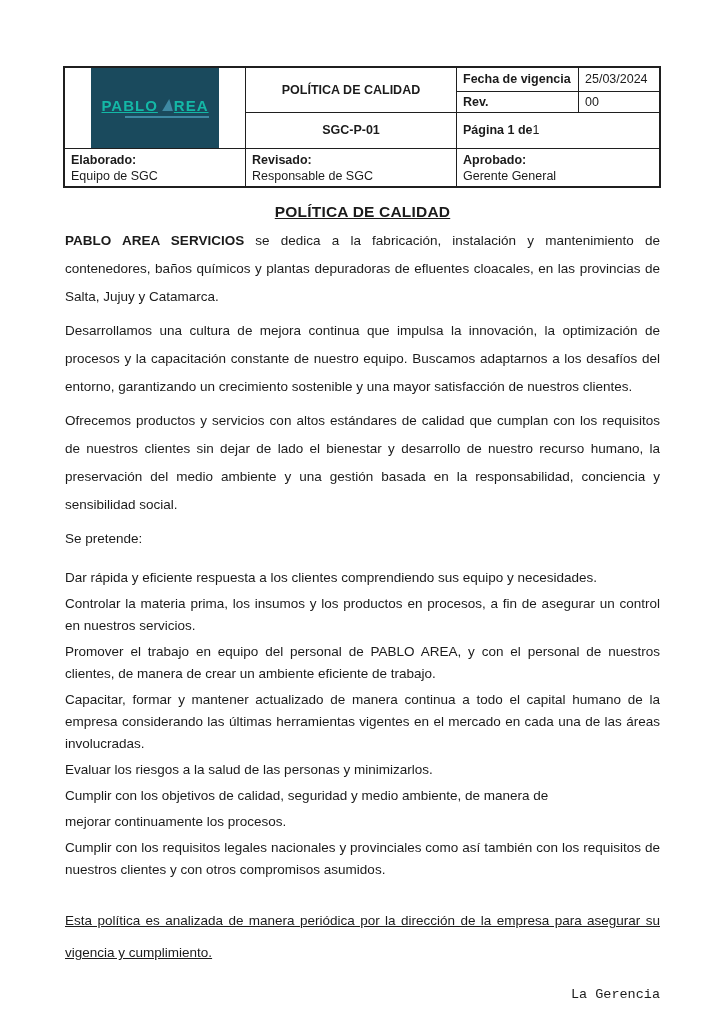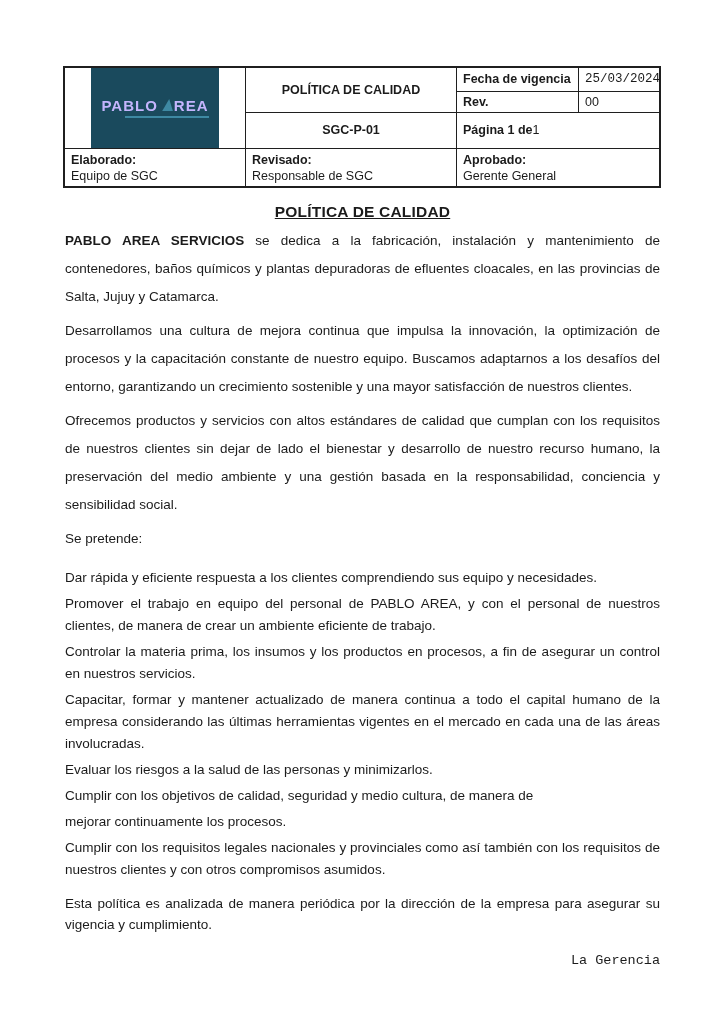--- a/index.html
+++ b/index.html
@@ -36,21 +36,21 @@
   }
   .cell.no-r { border-right: none; }
   .cell.no-b { border-bottom: none; }
   .bold { font-weight: bold; }
   .center { justify-content: center; text-align: center; }
 
   .cell-logo   { grid-area: 1 / 1 / 4 / 2; justify-content: center; padding: 0; }
   .cell-title  { grid-area: 1 / 2 / 3 / 3; }
   .cell-code   { grid-area: 3 / 2 / 4 / 3; }
   .cell-flabel { grid-area: 1 / 3 / 2 / 4; }
-  .cell-fvalue { grid-area: 1 / 4 / 2 / 5; font-family: Liberation Mono, monospace; }
+  .cell-fvalue { grid-area: 1 / 4 / 2 / 5; }
   .cell-rlabel { grid-area: 2 / 3 / 3 / 4; }
   .cell-rvalue { grid-area: 2 / 4 / 3 / 5; text-align: right; }
   .cell-pagina { grid-area: 3 / 3 / 4 / 5; }
   .cell-elab   { grid-area: 4 / 1 / 5 / 2; }
   .cell-revis  { grid-area: 4 / 2 / 5 / 3; }
   .cell-aprob  { grid-area: 4 / 3 / 5 / 5; }
 
   .two-line { flex-direction: column; align-items: flex-start; justify-content: center; line-height: 16px; }
   .two-line.center-col { align-items: flex-start; }
 
@@ -60,24 +60,25 @@
     height: 81px;
     background: #1a4a5d;
     display: flex;
     flex-direction: column;
     align-items: center;
     justify-content: center;
   }
   .logo-line {
     display: flex;
     align-items: center;
-    color: #c4b5fd;
+    color: #14b8a6;
     font-weight: 800;
     font-size: 15px;
     letter-spacing: 1px;
+    text-decoration: underline;
   }
   .logo-triangle {
     display: inline-block;
     width: 13px;
     height: 12px;
     background: #3e89a3;
     clip-path: polygon(18% 100%, 100% 100%, 72% 0%);
     margin: 0 1px 1px 2px;
   }
   .logo-tagline {
@@ -109,21 +110,21 @@
     line-height: 28px;
     margin: 0 0 6px 0;
   }
   .item {
     text-align: justify;
     font-size: 13.5px;
     line-height: 22px;
     margin: 0 0 4px 0;
   }
   .se-pretende { margin-bottom: 14px; }
-  .closing { margin-top: 12px; line-height: 21px; }
+  .closing { margin-top: 24px; line-height: 32px; text-decoration: underline; }
   .signature {
     text-align: right;
     font-size: 13.5px;
     line-height: 23px;
     margin-top: 14px;
     font-family: Liberation Mono, monospace;
   }
 </style>
 </head>
 <body>
@@ -177,25 +178,25 @@
     <div class="doc-title">POLÍTICA DE CALIDAD</div>
 
     <p class="para"><span class="bold">PABLO AREA SERVICIOS</span><span> se dedica a la fabricación, instalación y mantenimiento de contenedores, baños químicos y plantas depuradoras de efluentes cloacales, en las provincias de Salta, Jujuy y Catamarca.</span></p>
 
     <p class="para">Desarrollamos una cultura de mejora continua que impulsa la innovación, la optimización de procesos y la capacitación constante de nuestro equipo. Buscamos adaptarnos a los desafíos del entorno, garantizando un crecimiento sostenible y una mayor satisfacción de nuestros clientes.</p>
     <p class="para">Ofrecemos productos y servicios con altos estándares de calidad que cumplan con los requisitos de nuestros clientes sin dejar de lado el bienestar y desarrollo de nuestro recurso humano, la preservación del medio ambiente y una gestión basada en la responsabilidad, conciencia y sensibilidad social.</p>
 
     <p class="para se-pretende">Se pretende:</p>
 
     <p class="item">Dar rápida y eficiente respuesta a los clientes comprendiendo sus equipo y necesidades.</p>
+    <p class="item">Controlar la materia prima, los insumos y los productos en procesos, a fin de asegurar un control en nuestros servicios.</p>
     <p class="item">Promover el trabajo en equipo del personal de PABLO AREA, y con el personal de nuestros clientes, de manera de crear un ambiente eficiente de trabajo.</p>
-    <p class="item">Controlar la materia prima, los insumos y los productos en procesos, a fin de asegurar un control en nuestros servicios.</p>
     <p class="item">Capacitar, formar y mantener actualizado de manera continua a todo el capital humano de la empresa considerando las últimas herramientas vigentes en el mercado en cada una de las áreas involucradas.</p>
     <p class="item">Evaluar los riesgos a la salud de las personas y minimizarlos.</p>
-    <p class="item">Cumplir con los objetivos de calidad, seguridad y medio cultura, de manera de</p>
+    <p class="item">Cumplir con los objetivos de calidad, seguridad y medio ambiente, de manera de</p>
     <p class="item">mejorar continuamente los procesos.</p>
     <p class="item">Cumplir con los requisitos legales nacionales y provinciales como así también con los requisitos de nuestros clientes y con otros compromisos asumidos.</p>
 
     <p class="para closing">Esta política es analizada de manera periódica por la dirección de la empresa para asegurar su vigencia y cumplimiento.</p>
 
     <p class="signature">La Gerencia</p>
 
   </div>
 
 </div>

